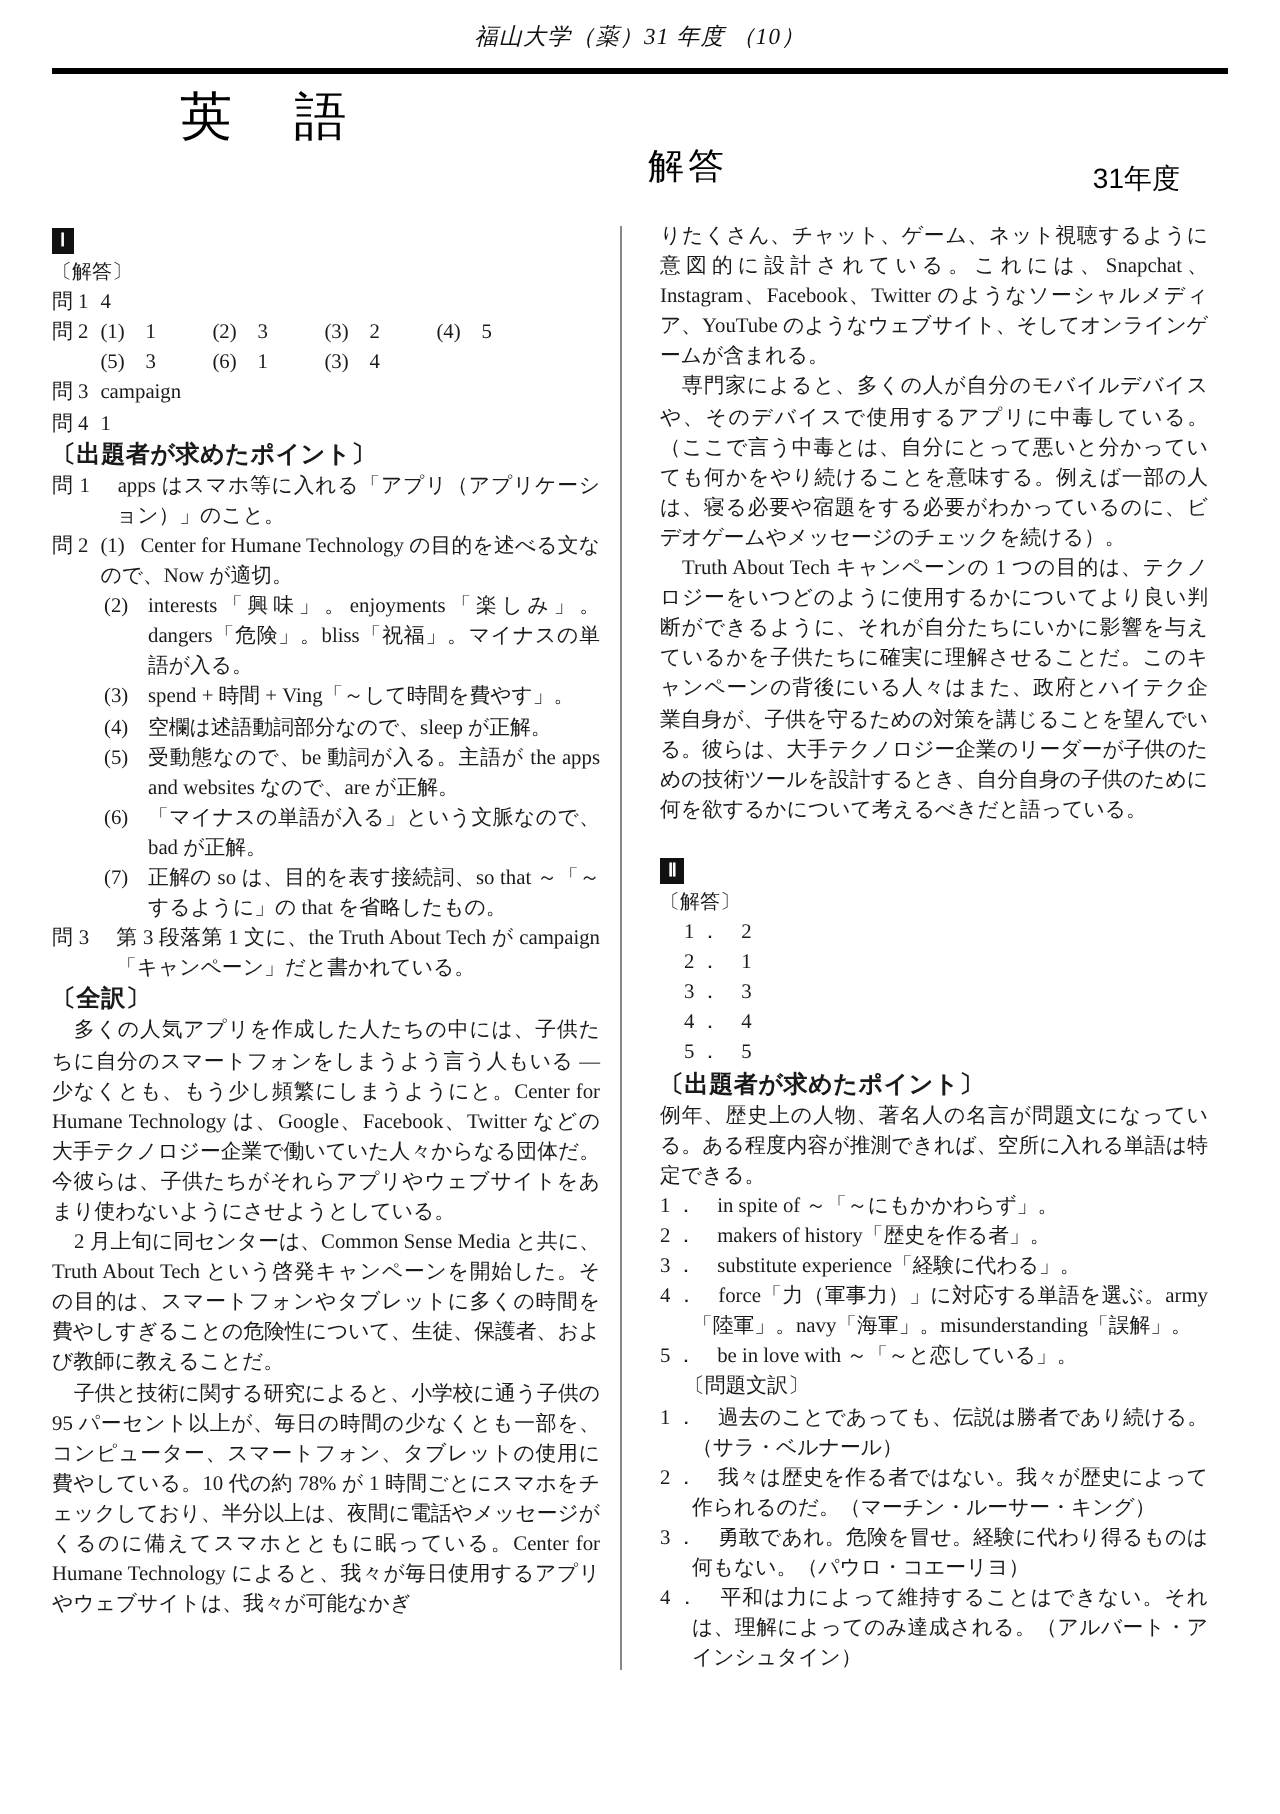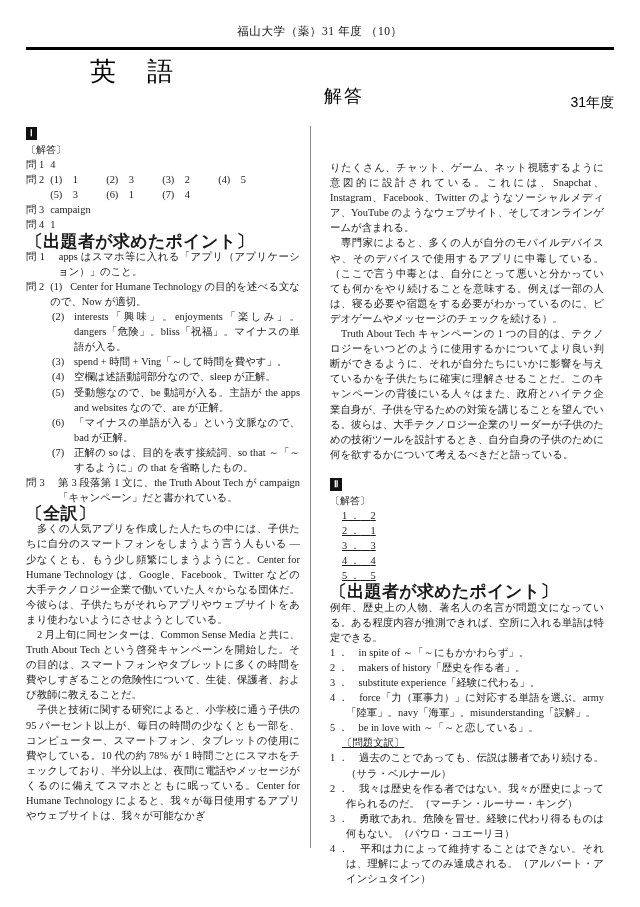--- a/index.html
+++ b/index.html
@@ -20,22 +20,23 @@
     height: 907px;
     position: relative;
     box-sizing: border-box;
     padding: 0 26px;
   }
   
   .runhead {
     text-align: center;
     font-size: 11.5px;
     letter-spacing: 0.6px;
-    padding-top: 24px;
+    padding-top: 11px;
     color: #111;
+    font-style: italic;
   }
   .rule-double {
     margin-top: 8px;
     border-top: 2.2px solid #000;
     border-bottom: 0.8px solid #000;
     height: 2px;
     box-sizing: border-box;
   }
   
   .titleband {
@@ -57,21 +58,21 @@
     position: absolute;
     left: 298px;
     top: 34px;
     font-size: 18px;
     letter-spacing: 2px;
     font-family: "Liberation Sans", "DejaVu Sans", sans-serif;
     color: #000;
   }
   .year {
     position: absolute;
-    right: 0;
+    right: 24px;
     top: 44px;
     font-size: 14px;
     font-family: "Liberation Sans", "DejaVu Sans", sans-serif;
     color: #000;
   }
   
   .columns {
     position: relative;
     display: flex;
     align-items: flex-start;
@@ -99,23 +100,23 @@
     color: #fff;
     font-family: "Liberation Serif", serif;
     font-size: 9px;
     line-height: 11px;
     padding: 1px 4px 1px 4px;
     letter-spacing: 0;
     margin: 3px 0 1px 0;
     font-weight: bold;
   }
   .sechead {
-    font-family: Liberation Serif, serif;
+    font-family: Liberation Mono, monospace;
     font-weight: bold;
-    font-size: 17px;
+    font-size: 12px;
     letter-spacing: 0.3px;
     margin: 1px 0 0 0;
   }
   .plainhead {
     font-size: 10px;
     margin: 1px 0 0 0;
   }
   .row {
     display: flex;
     align-items: baseline;
@@ -151,21 +152,20 @@
     text-indent: 11px;
     margin: 0;
   }
   .gap { height: 13px; }
   .numlist {
     padding-left: 16px;
     text-indent: -16px;
   }
   .inset {
     padding-left: 12px;
-    text-decoration: underline;
   }
 </style>
 </head>
 <body>
 
 <div class="page">
 
   <div class="runhead">福山大学（薬）31 年度 （10）</div>
   <div class="rule-double"></div>
 
@@ -190,21 +190,21 @@
 
       <div class="row">
         <span class="lbl">問 2</span>
         <span class="ans-grid">
           <span class="ans-cell">(1)　1</span>
           <span class="ans-cell">(2)　3</span>
           <span class="ans-cell">(3)　2</span>
           <span class="ans-cell">(4)　5</span>
           <span class="ans-cell">(5)　3</span>
           <span class="ans-cell">(6)　1</span>
-          <span class="ans-cell">(7)　4</span>
+          <span class="ans-cell">(3)　4</span>
         </span>
       </div>
 
       <div class="row">
         <span class="lbl">問 3</span>
         <span>campaign</span>
       </div>
       <div class="row">
         <span class="lbl">問 4</span>
         <span>1</span>
@@ -257,21 +257,21 @@
 
       <div class="sechead">〔全訳〕</div>
 
       <p class="para">多くの人気アプリを作成した人たちの中には、子供たちに自分のスマートフォンをしまうよう言う人もいる ― 少なくとも、もう少し頻繁にしまうようにと。Center for Humane Technology は、Google、Facebook、Twitter などの大手テクノロジー企業で働いていた人々からなる団体だ。今彼らは、子供たちがそれらアプリやウェブサイトをあまり使わないようにさせようとしている。</p>
       <p class="para">2 月上旬に同センターは、Common Sense Media と共に、Truth About Tech という啓発キャンペーンを開始した。その目的は、スマートフォンやタブレットに多くの時間を費やしすぎることの危険性について、生徒、保護者、および教師に教えることだ。</p>
       <p class="para">子供と技術に関する研究によると、小学校に通う子供の 95 パーセント以上が、毎日の時間の少なくとも一部を、コンピューター、スマートフォン、タブレットの使用に費やしている。10 代の約 78% が 1 時間ごとにスマホをチェックしており、半分以上は、夜間に電話やメッセージがくるのに備えてスマホとともに眠っている。Center for Humane Technology によると、我々が毎日使用するアプリやウェブサイトは、我々が可能なかぎ</p>
     </div>
 
     <div class="col col-right">
 
-      <p class="para" style="text-indent:0;margin-top:36px;">りたくさん、チャット、ゲーム、ネット視聴するように意図的に設計されている。これには、Snapchat、Instagram、Facebook、Twitter のようなソーシャルメディア、YouTube のようなウェブサイト、そしてオンラインゲームが含まれる。</p>
+      <p class="para" style="text-indent:0;">りたくさん、チャット、ゲーム、ネット視聴するように意図的に設計されている。これには、Snapchat、Instagram、Facebook、Twitter のようなソーシャルメディア、YouTube のようなウェブサイト、そしてオンラインゲームが含まれる。</p>
       <p class="para">専門家によると、多くの人が自分のモバイルデバイスや、そのデバイスで使用するアプリに中毒している。（ここで言う中毒とは、自分にとって悪いと分かっていても何かをやり続けることを意味する。例えば一部の人は、寝る必要や宿題をする必要がわかっているのに、ビデオゲームやメッセージのチェックを続ける）。</p>
       <p class="para">Truth About Tech キャンペーンの 1 つの目的は、テクノロジーをいつどのように使用するかについてより良い判断ができるように、それが自分たちにいかに影響を与えているかを子供たちに確実に理解させることだ。このキャンペーンの背後にいる人々はまた、政府とハイテク企業自身が、子供を守るための対策を講じることを望んでいる。彼らは、大手テクノロジー企業のリーダーが子供のための技術ツールを設計するとき、自分自身の子供のために何を欲するかについて考えるべきだと語っている。</p>
 
       <div class="gap"></div>
 
       <div class="secmark">Ⅱ</div>
       <div class="plainhead">〔解答〕</div>
 
       <div class="inset">
         <span>1 ．</span><span>　</span><span>2</span>

